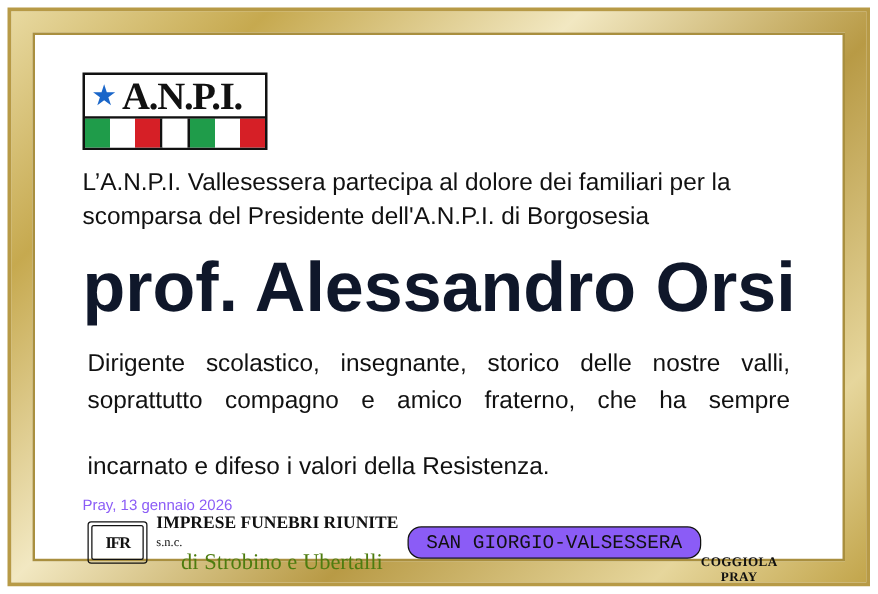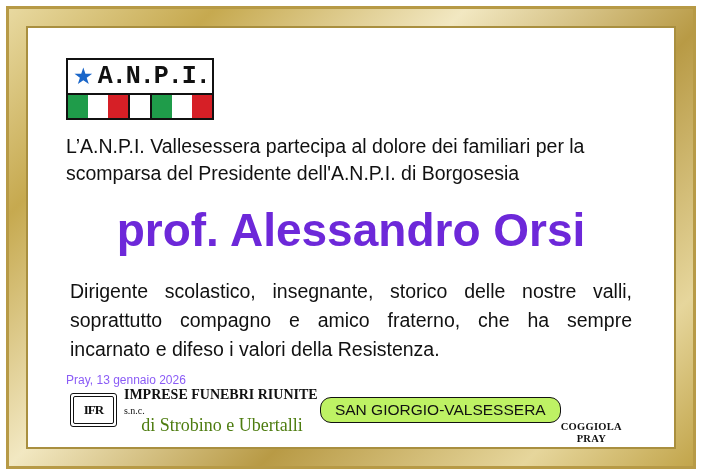--- a/index.html
+++ b/index.html
@@ -81,23 +81,23 @@
     gap: 4px;
     padding-left: 5px;
     box-sizing: border-box;
   }
   .anpi-star {
     color: #1a66c9;
     font-size: 23px;
     line-height: 23px;
   }
   .anpi-text {
-    font-family: Liberation Mono, monospace;
-    font-weight: bold;
-    font-size: 25px;
+    font-family: Liberation Serif, serif;
+    font-weight: bold;
+    font-size: 31px;
     letter-spacing: -1px;
     color: #111;
     line-height: 25px;
   }
   .anpi-flag {
     flex: 1 1 auto;
     display: flex;
     border-top: 2px solid #111;
   }
   .flag-green { flex: 1; background: #1f9c4a; }
@@ -130,22 +130,22 @@
     font-family: "Liberation Sans", sans-serif;
   }
   .intro div { white-space: nowrap; }
 
   
   .name {
     margin-top: 16px;
     text-align: center;
     font-family: "Liberation Sans", sans-serif;
     font-weight: bold;
-    font-size: 46px;
-    color: #6d28d9;
+    font-size: 56px;
+    color: #0f172a;
     letter-spacing: 0px;
     line-height: 54px;
     white-space: nowrap;
   }
 
   
   .body-text {
     margin-top: 20px;
     text-align: justify;
     text-align-last: left;
@@ -155,20 +155,21 @@
     padding: 0 4px;
   }
   .body-text .l {
     display: block;
     white-space: nowrap;
     text-align: justify;
     text-align-last: justify;
   }
   .body-text .l.last {
     text-align-last: left;
+    margin-top: 24px;
   }
 
   
   .placedate {
     margin-top: 9px;
     font-size: 12px;
     color: #8b5cf6;
     padding-right: 6px;
   }
 
@@ -230,24 +231,24 @@
   .fn-line2 {
     font-family: "Liberation Serif", serif;
     font-size: 18px;
     color: #4d7c0f;
     text-align: center;
   }
   .branch-box {
     border: 1px solid #111;
     border-radius: 11px;
     padding: 3px 14px;
-    font-family: Liberation Sans, sans-serif;
+    font-family: Liberation Mono, monospace;
     font-size: 15.5px;
     color: #111;
-    background: #bef264;
+    background: #8b5cf6;
     white-space: nowrap;
   }
   .towns {
     font-family: "Liberation Serif", serif;
     font-weight: bold;
     font-size: 10.5px;
     color: #111;
     text-align: center;
     line-height: 12px;
     letter-spacing: 0.3px;

